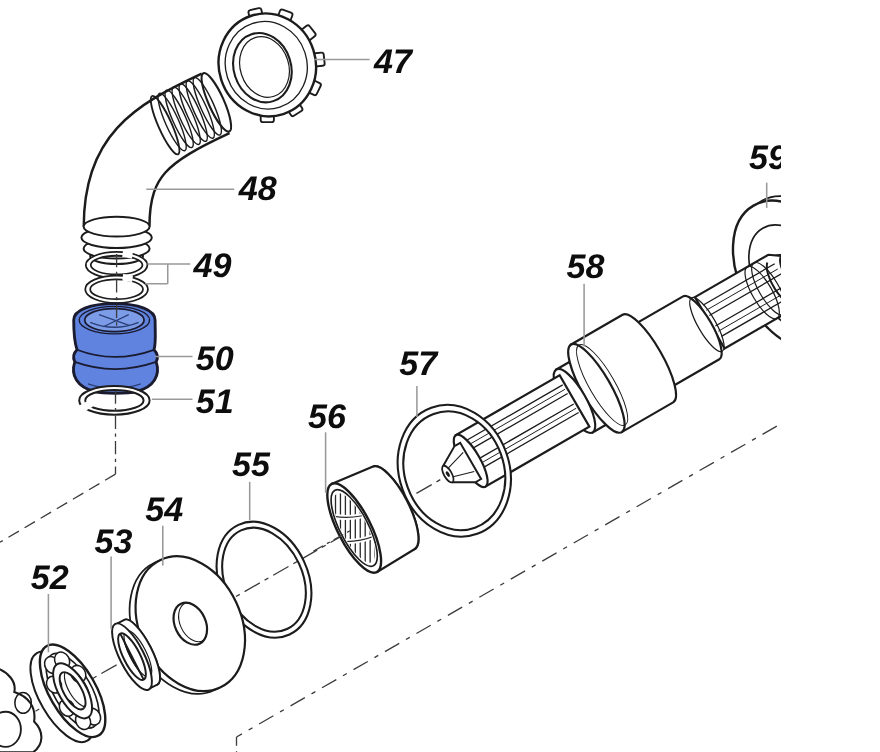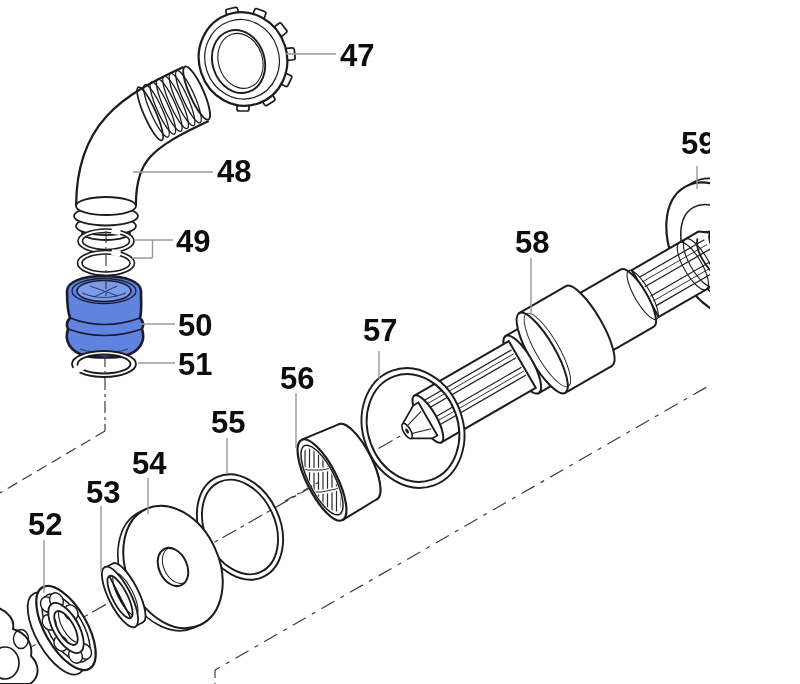--- a/index.html
+++ b/index.html
@@ -1,17 +1,17 @@
 <!DOCTYPE html>
 <html><head>
 <meta charset="utf-8">
 <style>
   html,body{margin:0;padding:0;background:#fff;}
   .stage{position:relative;width:710px;height:684px;background:#fff;overflow:hidden;
-         font-family:"Liberation Sans", sans-serif;}
+         font-family:"Liberation Sans", sans-serif;font-style:italic;}
   svg{display:block;}
   text.part-label{font-family:"Liberation Sans", sans-serif;font-weight:bold;font-size:31px;fill:#0d0d0d;}
 </style>
 </head>
 <body>
 
 <div class="stage">
 <svg width="800" height="684" viewBox="0 0 800 684">
   <defs>
     <clipPath id="nbclip">

